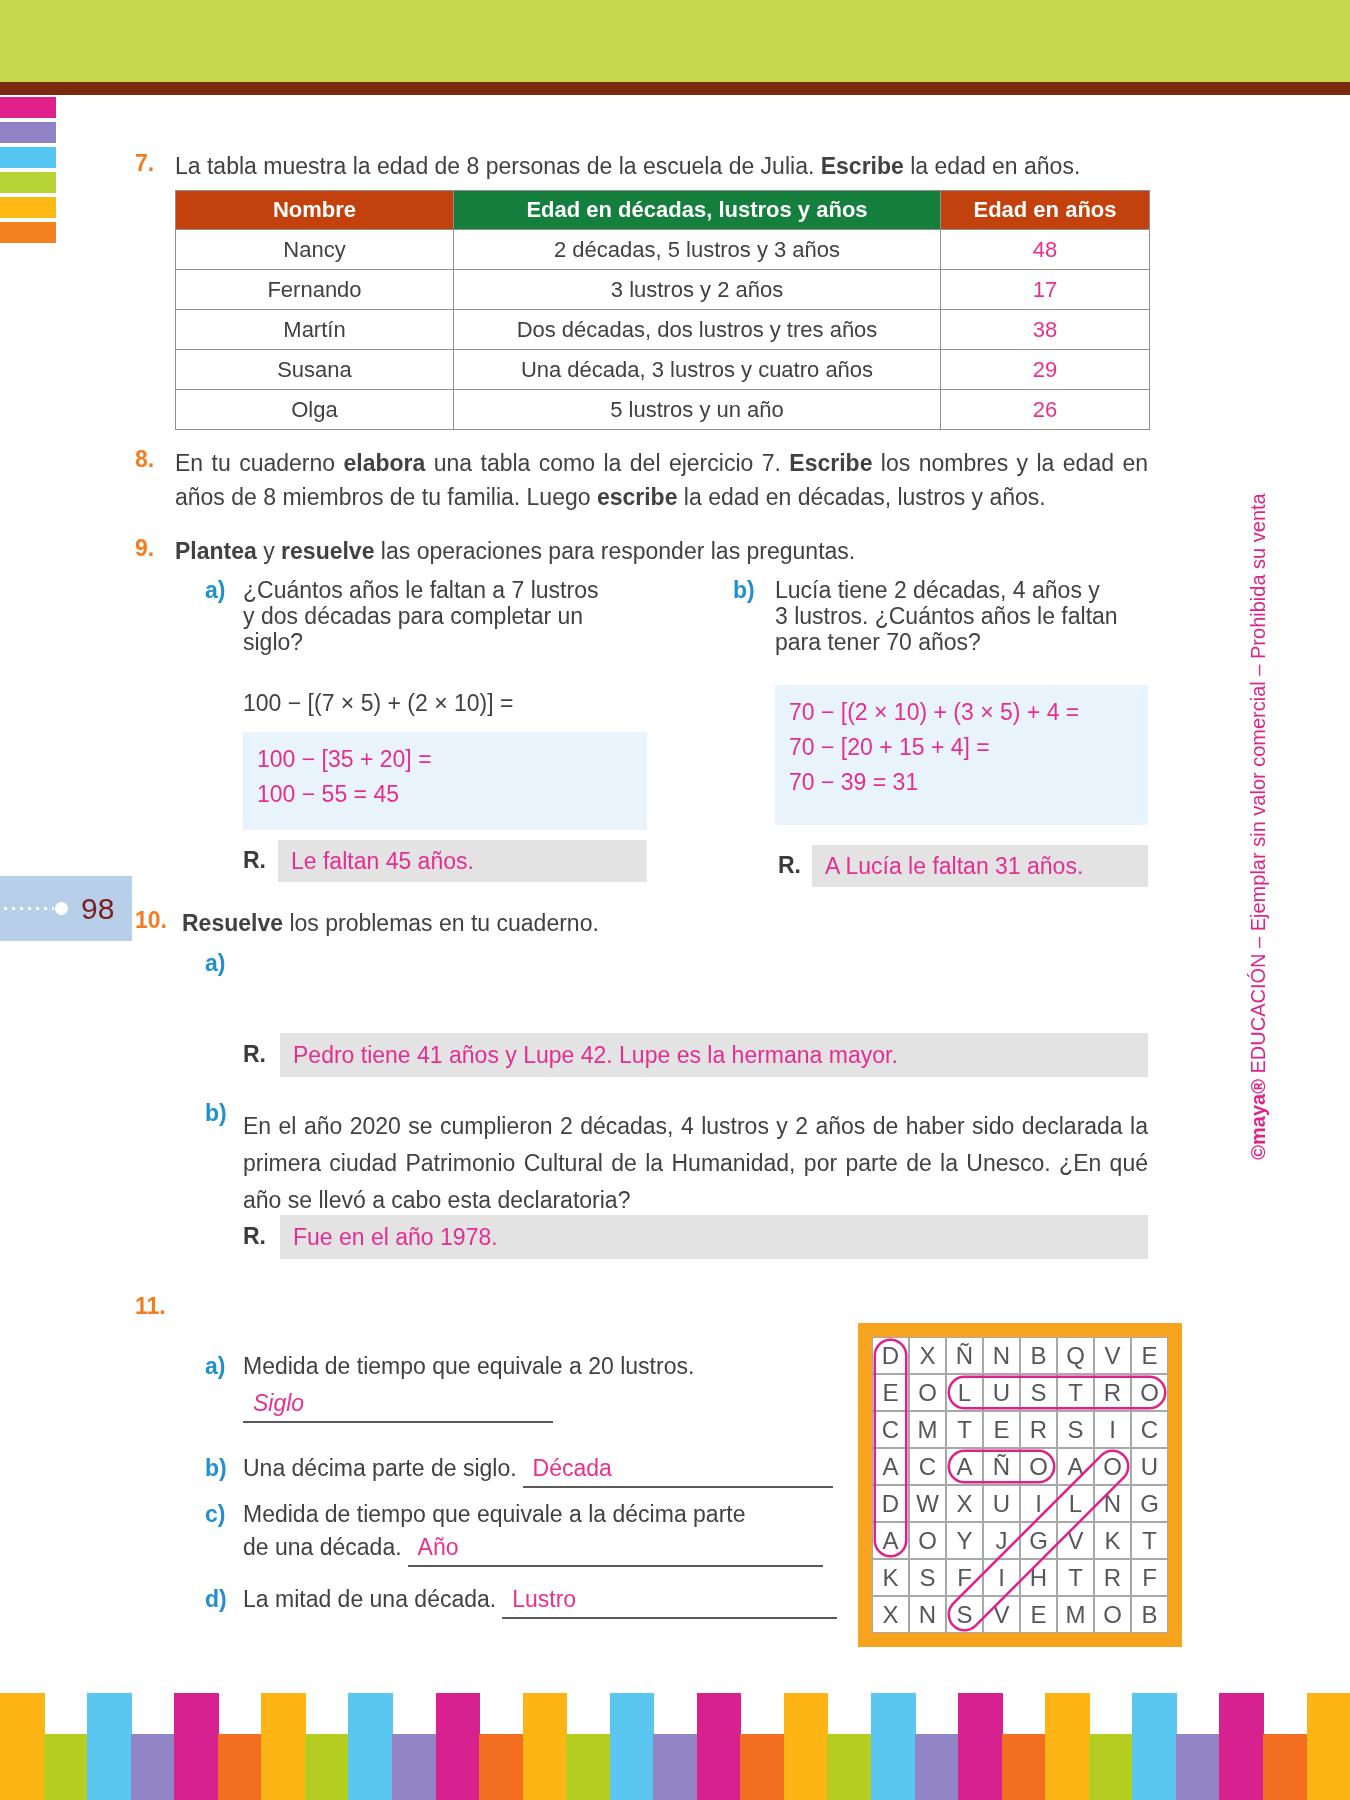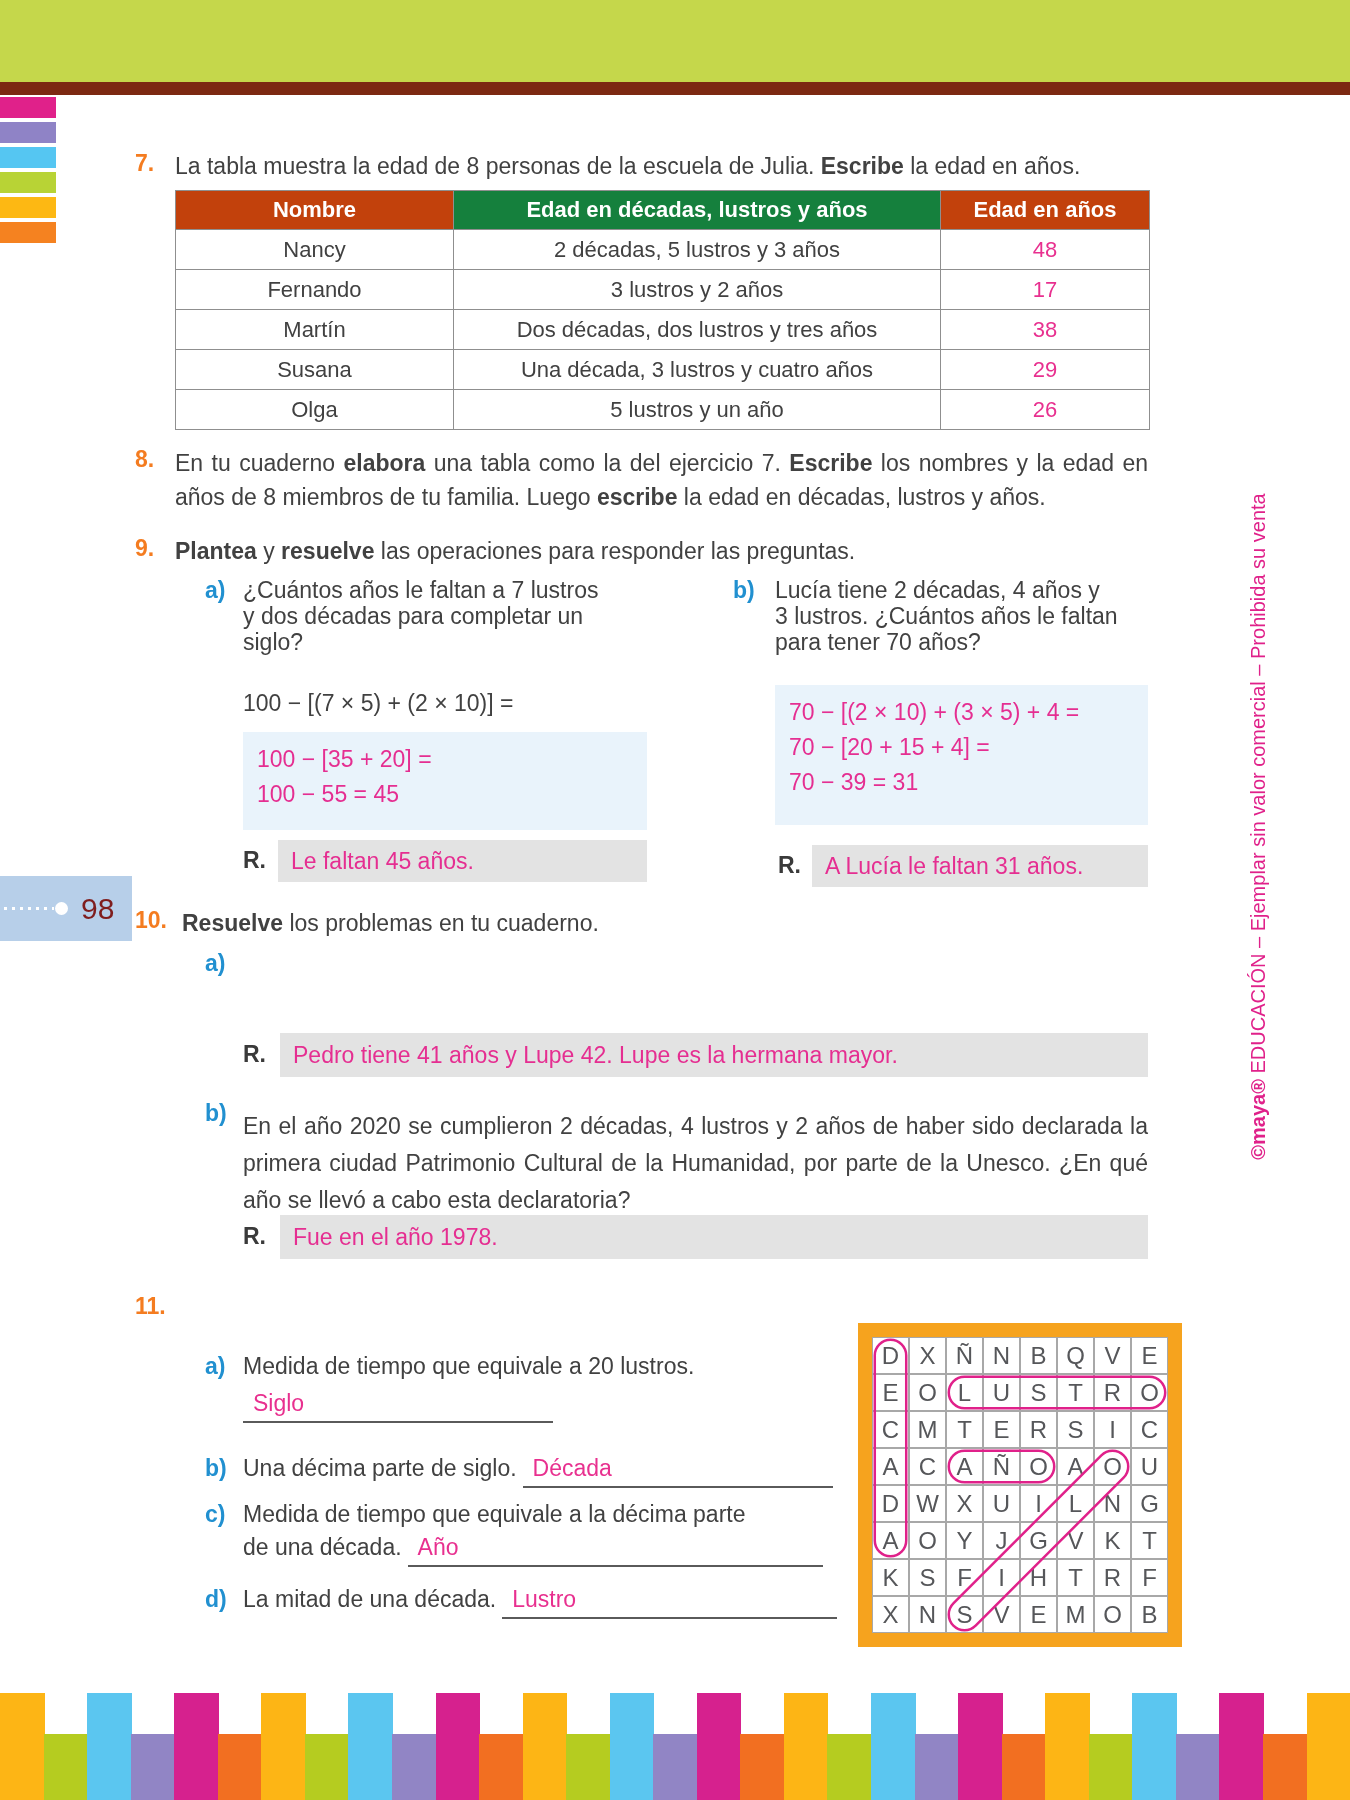--- a/index.html
+++ b/index.html
@@ -46,21 +46,21 @@
   .ages td.age{color:#e8308f;}
 
   
   .para{position:absolute;font-size:23px;text-align:justify;}
 
   
   .witem{position:absolute;display:flex;font-size:23px;line-height:33px;}
   .witem .ilabel{position:static;width:38px;flex:0 0 38px;}
   .witem .itext{white-space:pre-line;}
   .witem .ianswer{color:#e8308f;border-bottom:2px solid #5a5a5a;padding:0 0 1px 10px;}
-  .item-a .ibody .ianswer{display:inline-block;width:300px;margin-top:4px;}
+  .item-a .ibody .ianswer{display:inline-block;width:300px;margin-top:4px;font-style:italic;}
   .item-b .ianswer{display:inline-block;width:300px;margin-left:6px;}
   .item-c .ianswer{display:inline-block;width:405px;margin-left:6px;}
   .item-d .ianswer{display:inline-block;width:325px;margin-left:6px;}
 
   
   .ws{position:absolute;left:858px;top:1323px;background:#f6a31e;padding:14px;}
   .ws-inner{position:relative;background:#ffffff;}
   .ws-grid{display:grid;grid-template-columns:repeat(8,37px);grid-auto-rows:37px;}
   .ws-cell{border:1px solid #a8a8a8;display:flex;align-items:center;justify-content:center;
            font-size:24px;color:#56575a;box-sizing:border-box;}

